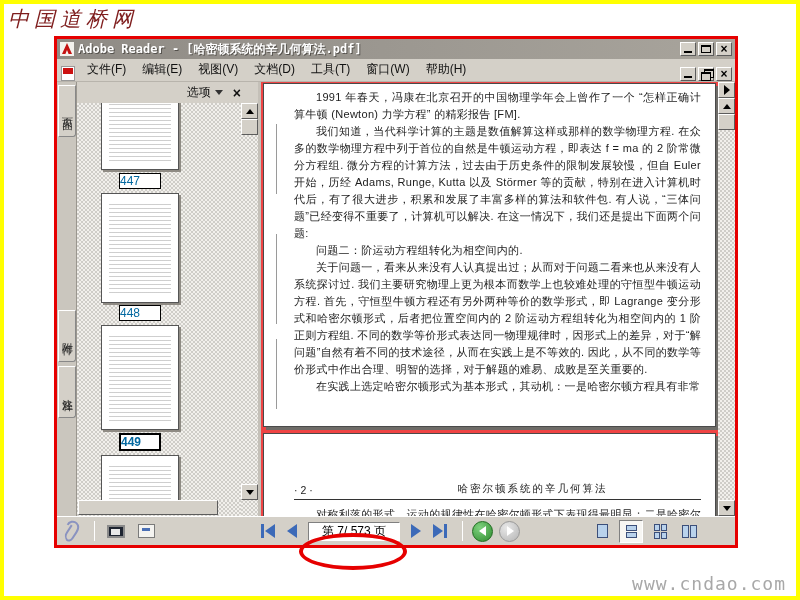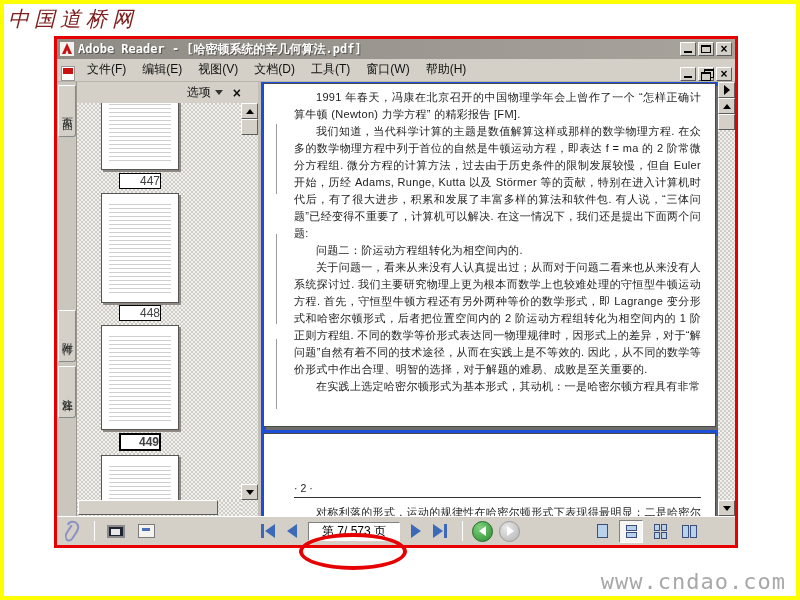--- a/index.html
+++ b/index.html
@@ -5,21 +5,21 @@
   * { margin:0; padding:0; box-sizing:border-box; }
   html,body { width:800px; height:600px; }
   body { position:relative; overflow:hidden; background:#fff;
          font-family:"Liberation Sans", sans-serif; }
 
   
   .yframe { position:absolute; inset:0; border:4px solid #ffff00; z-index:60; pointer-events:none; }
   .wm-top { position:absolute; left:8px; top:5px; font-family:"DejaVu Serif", serif;
             font-size:21px; font-style:italic; letter-spacing:5px; color:#7f1d1d; z-index:5; }
   .wm-bottom { position:absolute; right:14px; bottom:6px; font-family:"DejaVu Sans Mono", monospace;
-               font-size:22px; color:#a8a8a8; letter-spacing:1px; z-index:5; }
+               font-size:18px; color:#a8a8a8; letter-spacing:1px; z-index:5; }
 
   
   .app { position:absolute; left:54px; top:36px; width:684px; height:512px;
          border:3px solid #e60000; background:#d4d0c8; display:flex; flex-direction:column; z-index:10; }
   .red-ellipse { position:absolute; left:299px; top:533px; width:108px; height:37px;
                  border:4px solid #e60000; border-radius:50%; z-index:50; pointer-events:none; }
 
   
   .raised { border:1px solid; border-color:#ffffff #5c5c5c #5c5c5c #ffffff; background:#d4d0c8; }
   .sunken { border:1px solid; border-color:#808080 #ffffff #ffffff #808080; }
@@ -73,42 +73,42 @@
   .options-btn { font-size:12px; color:#111; display:flex; align-items:center; gap:4px; }
   .dropdown-arrow { width:0; height:0; border-left:4px solid transparent; border-right:4px solid transparent;
                     border-top:5px solid #333; }
   .panel-close { font-size:14px; font-weight:bold; color:#111; line-height:12px; }
   .panel-body { flex:1; position:relative; overflow:hidden; }
   .thumbs { position:absolute; left:0; top:0; right:17px; bottom:16px; overflow:hidden; }
   .thumb-page { position:absolute; left:24px; width:78px; background:#fff;
                 border:1px solid #555; box-shadow:2px 2px 0 #8f8b84; }
   .mini-lines { position:absolute; left:7px; right:7px; top:7px; bottom:7px;
                 background:repeating-linear-gradient(#fff 0 3px, #c2c2c2 3px 4px); opacity:.8; }
-  .thumb-label { position:absolute; background:#fff; border:1px solid #000; color:#404040;
-                 font-size:12px; text-align:right; width:42px; left:42px; height:16px; line-height:14px; }
+  .thumb-label { position:absolute; background:#fff; border:1px solid #000; color:#0369a1;
+                 font-size:12px; text-align:left; width:42px; left:42px; height:16px; line-height:14px; }
   .thumb-label.sel { border-width:2px; height:18px; font-weight:bold; }
   .t447 { top:-46px; height:113px; } .l447 { top:70px; }
   .t448 { top:90px; height:110px; }  .l448 { top:202px; }
   .t449 { top:222px; height:105px; } .l449 { top:330px; }
   .t450 { top:352px; height:80px; }
 
   
   .vscroll { position:absolute; top:0; right:0; bottom:16px; width:17px; }
   .hscroll { position:absolute; left:0; right:17px; bottom:0; height:16px; }
   .sb-btn { width:17px; height:16px; display:flex; align-items:center; justify-content:center; flex:0 0 auto; }
   .sb-thumb { width:17px; height:16px; }
   .arr-up { width:0;height:0;border-left:4px solid transparent;border-right:4px solid transparent;border-bottom:5px solid #000; }
   .arr-dn { width:0;height:0;border-left:4px solid transparent;border-right:4px solid transparent;border-top:5px solid #000; }
   .arr-rt { width:0;height:0;border-top:5px solid transparent;border-bottom:5px solid transparent;border-left:6px solid #000; }
   .col { display:flex; flex-direction:column; height:100%; }
   .track { flex:1; }
   .hthumb { position:absolute; left:1px; top:0; width:140px; height:15px; }
 
   
-  .docpane { flex:1; position:relative; background:#1d4ed8; min-width:0; overflow:hidden;text-decoration:underline; }
+  .docpane { flex:1; position:relative; background:#ef4444; min-width:0; overflow:hidden;text-decoration:underline; }
   .docscroll { position:absolute; top:0; right:0; bottom:0; width:17px; background:#d4d0c8; }
   .page { position:absolute; left:2px; right:19px; background:#fff; border:1px solid #4a4a4a;
           box-shadow:3px 3px 0 #6e6c68; overflow:hidden; }
   .page1 { top:1px; height:344px; padding:5px 14px 0 30px; }
   .page2 { top:351px; height:106px; padding:0 14px 0 30px; }
   .doc-text { font-size:11px; line-height:17px; color:#1c1c1c; text-align:justify;
               letter-spacing:.3px; }
   .doc-text p { text-indent:2em; }
   .changebar { position:absolute; width:1px; background:#9a9a9a; left:12px; }
   .cb1 { top:40px; height:70px; } .cb2 { top:150px; height:90px; } .cb3 { top:255px; height:70px; }
@@ -259,20 +259,21 @@
           <p>我们知道，当代科学计算的主题是数值解算这样或那样的数学物理方程. 在众多的数学物理方程中列于首位的自然是牛顿运动方程，即表达 f = ma 的 2 阶常微分方程组. 微分方程的计算方法，过去由于历史条件的限制发展较慢，但自 Euler 开始，历经 Adams, Runge, Kutta 以及 Störmer 等的贡献，特别在进入计算机时代后，有了很大进步，积累和发展了丰富多样的算法和软件包. 有人说，“三体问题”已经变得不重要了，计算机可以解决. 在这一情况下，我们还是提出下面两个问题:</p>
           <p>问题二：阶运动方程组转化为相空间内的.</p>
           <p>关于问题一，看来从来没有人认真提出过；从而对于问题二看来也从来没有人系统探讨过. 我们主要研究物理上更为根本而数学上也较难处理的守恒型牛顿运动方程. 首先，守恒型牛顿方程还有另外两种等价的数学形式，即 Lagrange 变分形式和哈密尔顿形式，后者把位置空间内的 2 阶运动方程组转化为相空间内的 1 阶正则方程组. 不同的数学等价形式表达同一物理规律时，因形式上的差异，对于“解问题”自然有着不同的技术途径，从而在实践上是不等效的. 因此，从不同的数学等价形式中作出合理、明智的选择，对于解题的难易、成败是至关重要的.</p>
           <p>在实践上选定哈密尔顿形式为基本形式，其动机：一是哈密尔顿方程具有非常</p>
         </div>
       </div>
 
       <div class="page page2">
         <div class="p2head">
           <div class="p2num">· 2 ·</div>
+          <div class="p2title">哈密尔顿系统的辛几何算法</div>
         </div>
         <div class="p2rule"></div>
         <div class="doc-text">
           <p>对称利落的形式，运动的规律性在哈密尔顿形式下表现得最明显；二是哈密尔顿形式有远比牛顿形式更广的涵盖性和普适性，它覆盖了经典的、相对论的、量子性的、</p>
         </div>
       </div>
 
       <div class="docscroll">
         <div class="col">
           <div class="sb-btn raised">

